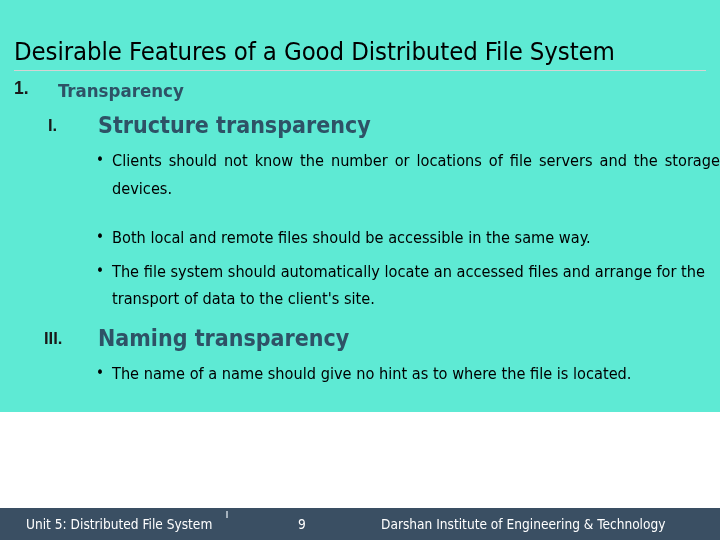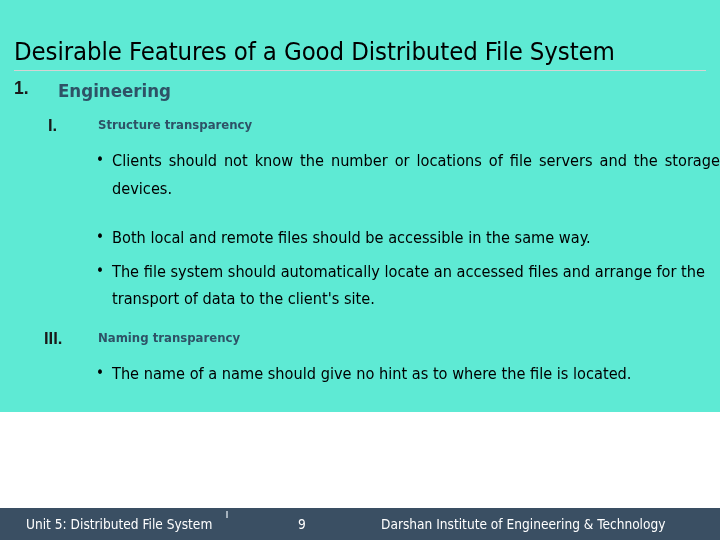--- a/index.html
+++ b/index.html
@@ -89,21 +89,21 @@
     font-size: 16.5px;
     font-weight: 700;
     color: #1A1A1A;
     font-family: "Liberation Sans", sans-serif;
     line-height: 26px;
   }
   .lvl2 .marker.wide {
     left: 44px;
   }
   .lvl2 .heading {
-    font-size: 13px;
+    font-size: 23px;
     font-weight: 700;
     color: #2E5266;
     line-height: 26px;
   }
 
   .lvl3 {
     position: relative;
     padding-left: 112px;
     margin: 0 0 6px 0;
   }
@@ -182,21 +182,21 @@
 <div class="slide">
 
   <h1 class="slide-title">Desirable Features of a Good Distributed File System</h1>
 
   <div class="title-rule"></div>
 
   <div class="body-area">
 
     <div class="lvl1">
       <span class="marker">1.</span>
-      <span class="heading">Engineering</span>
+      <span class="heading">Transparency</span>
     </div>
 
     <div class="lvl2">
       <span class="marker">I.</span>
       <span class="heading">Structure transparency</span>
     </div>
 
     <div class="gap-sm"></div>
 
     <div class="lvl3">

